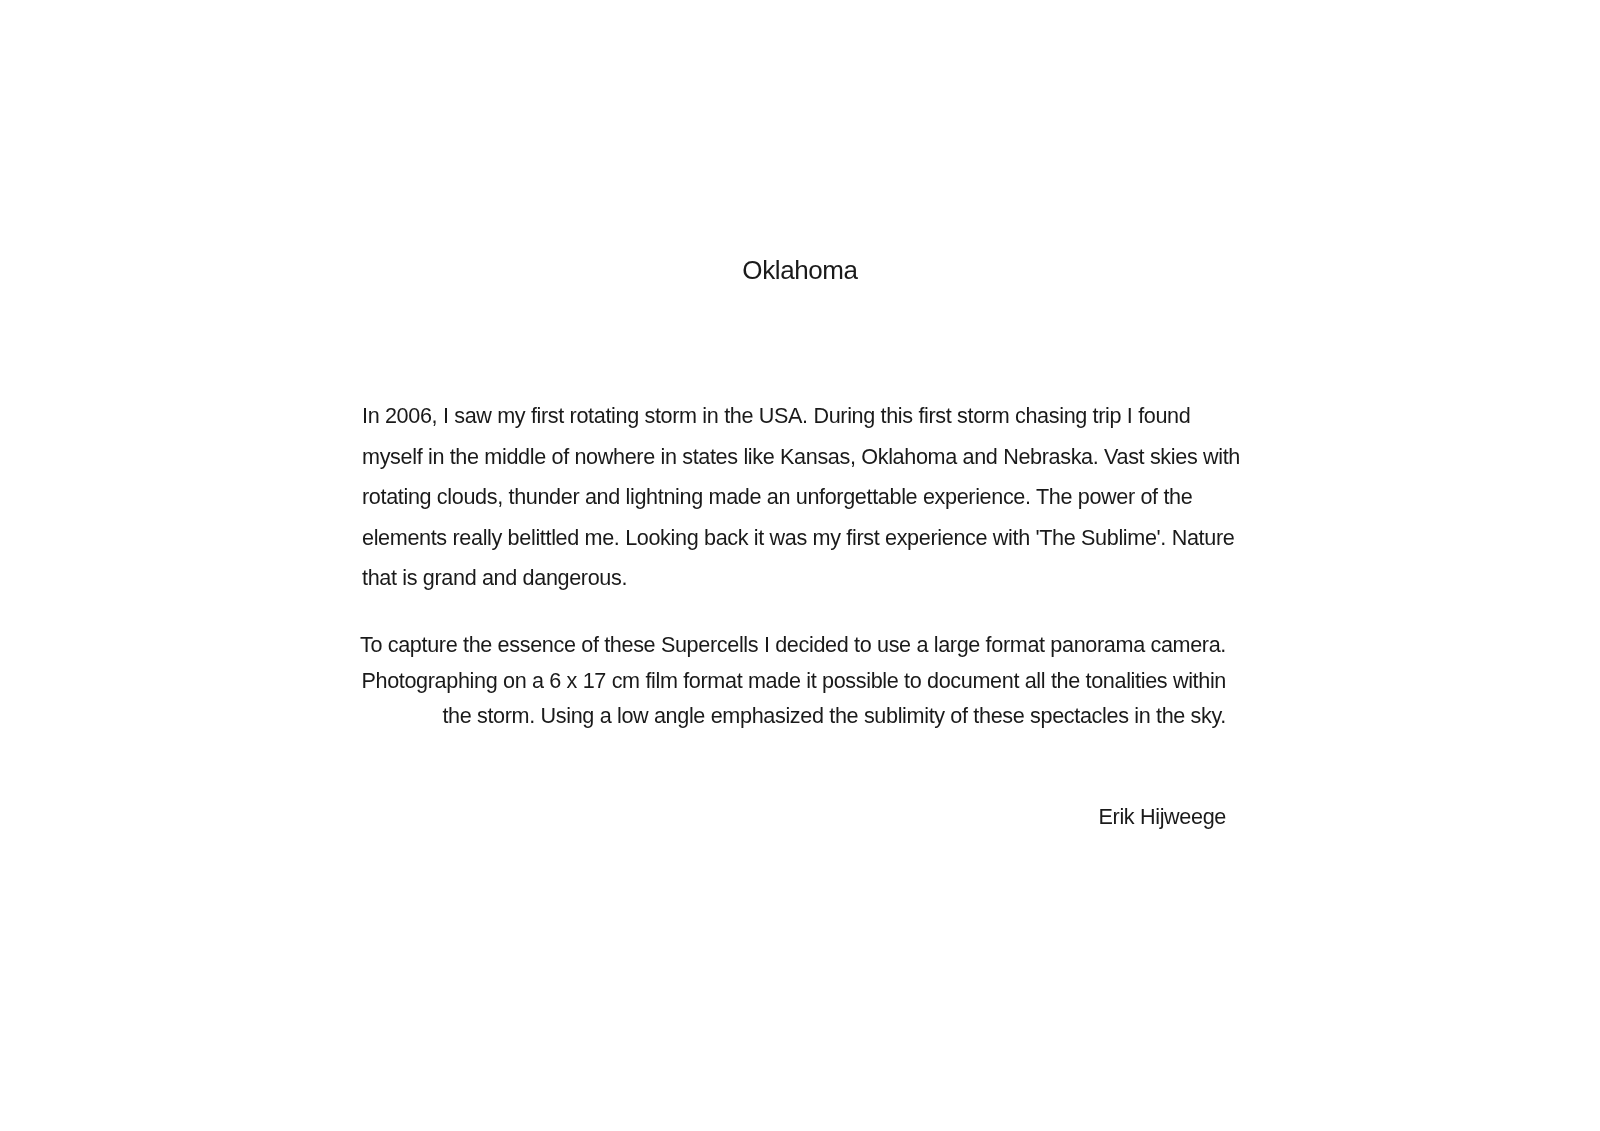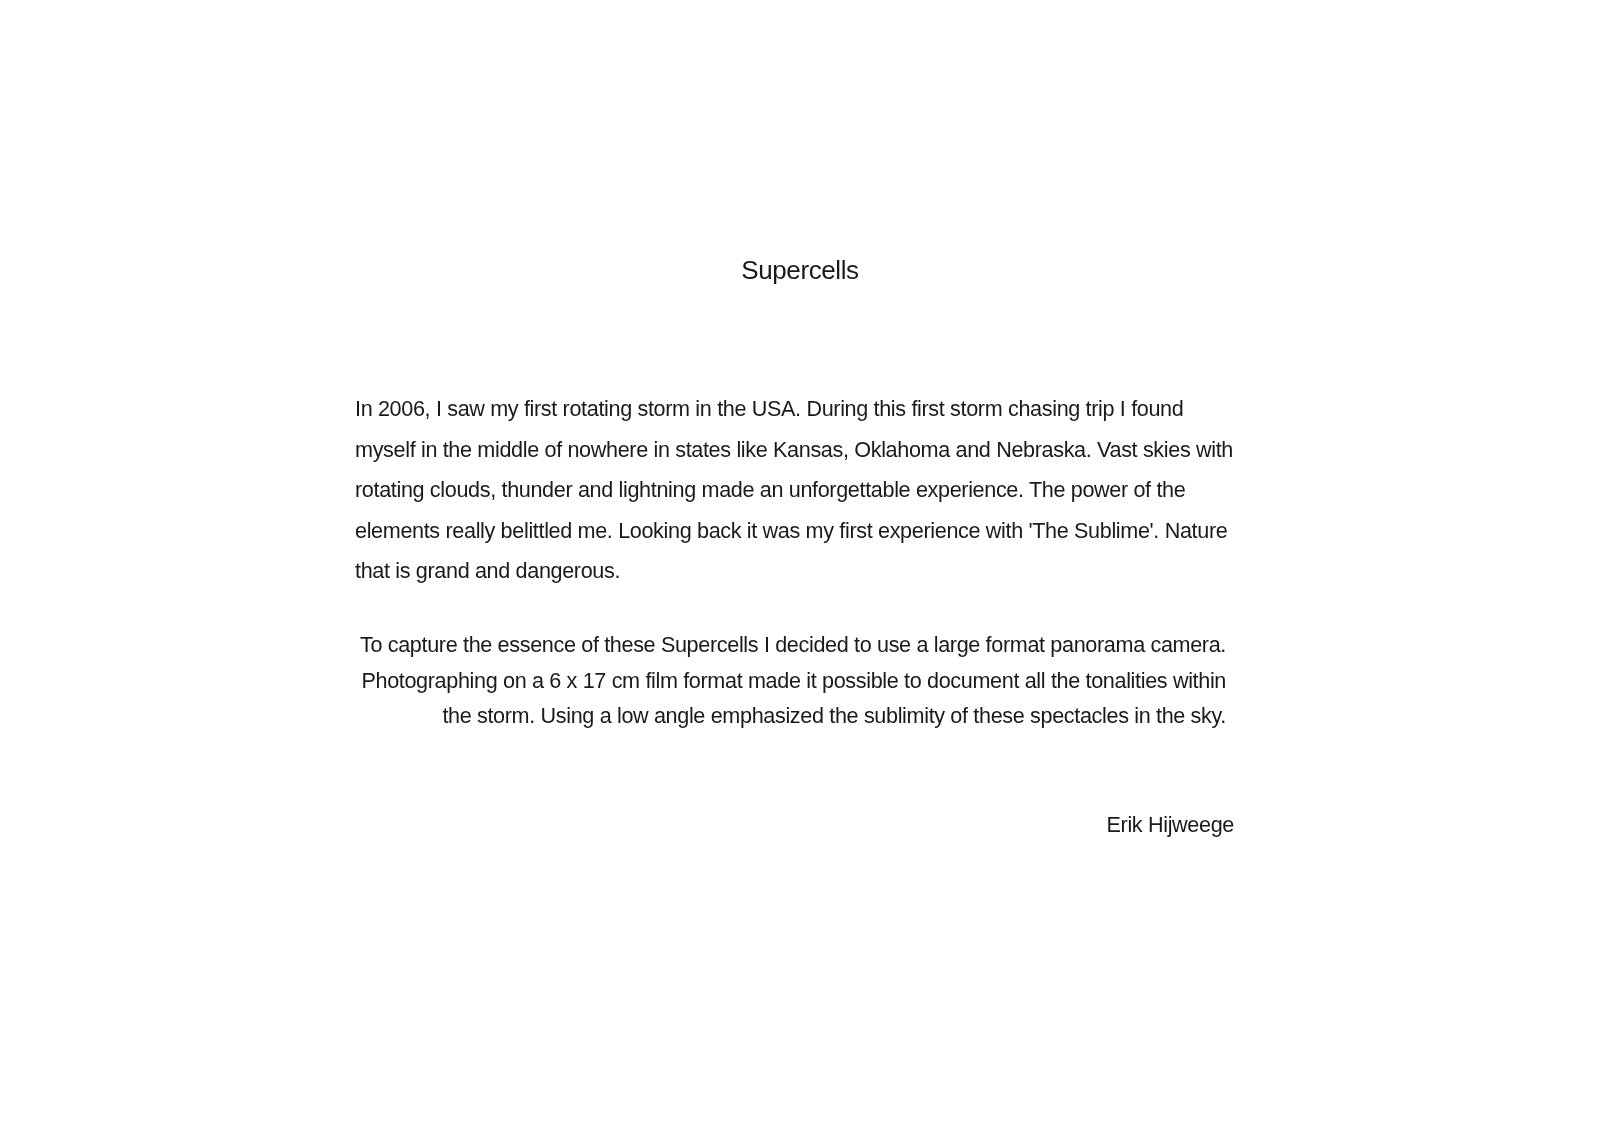--- a/index.html
+++ b/index.html
@@ -30,46 +30,46 @@
     .column {
       position: absolute;
       left: 346px;
       width: 880px;
     }
     .para1 {
       top: 380px;
       font-size: 21.6px;
       line-height: 40.5px;
       letter-spacing: -0.35px;
-      margin: 9px;
+      margin: 16px;
     }
     .para2 {
       top: 627px;
       font-size: 21.6px;
       line-height: 35.5px;
       letter-spacing: -0.35px;
       margin: 0;
       text-align: right;
     }
     .signature {
       position: absolute;
       top: 798px;
       left: 346px;
       width: 876px;
       text-align: right;
       font-size: 21.6px;
       line-height: 30px;
       letter-spacing: -0.35px;
-      margin: 12px;
+      margin: 4px;
     }
   </style>
 </head>
 <body>
 
 <div>
-  <h1 class="title">Supercells</h1>
+  <h1 class="title">Oklahoma</h1>
 
   <p class="column para1">In 2006, I saw my first rotating storm in the USA. During this first storm chasing trip I found myself in the middle of nowhere in states like Kansas, Oklahoma and Nebraska. Vast skies with rotating clouds, thunder and lightning made an unforgettable experience. The power of the elements really belittled me. Looking back it was my first experience with 'The Sublime'. Nature that is grand and dangerous.</p>
 
   <p class="column para2">To capture the essence of these Supercells I decided to use a large format panorama camera. Photographing on a 6 x 17 cm film format made it possible to document all the tonalities within the storm. Using a low angle emphasized the sublimity of these spectacles in the sky.</p>
 
   <p class="signature">Erik Hijweege</p>
 </div>
 
 </body></html>

